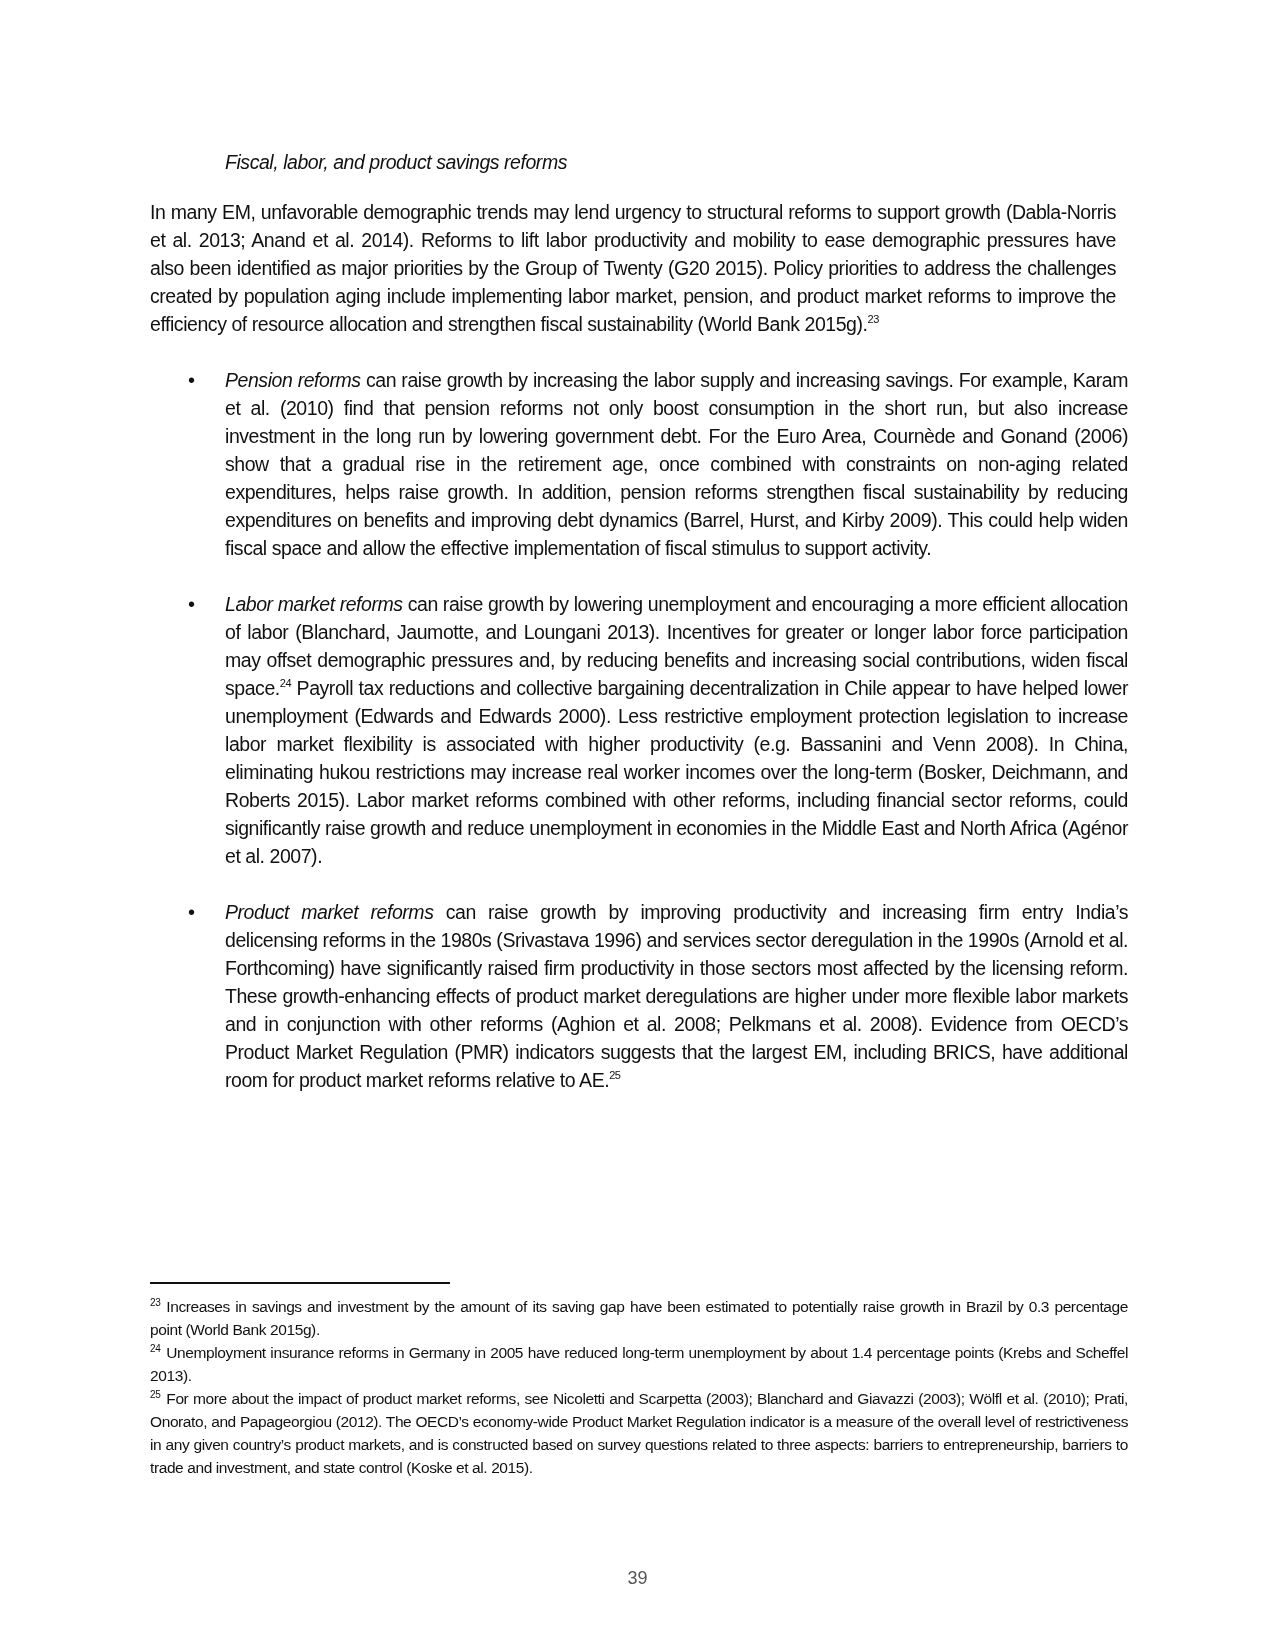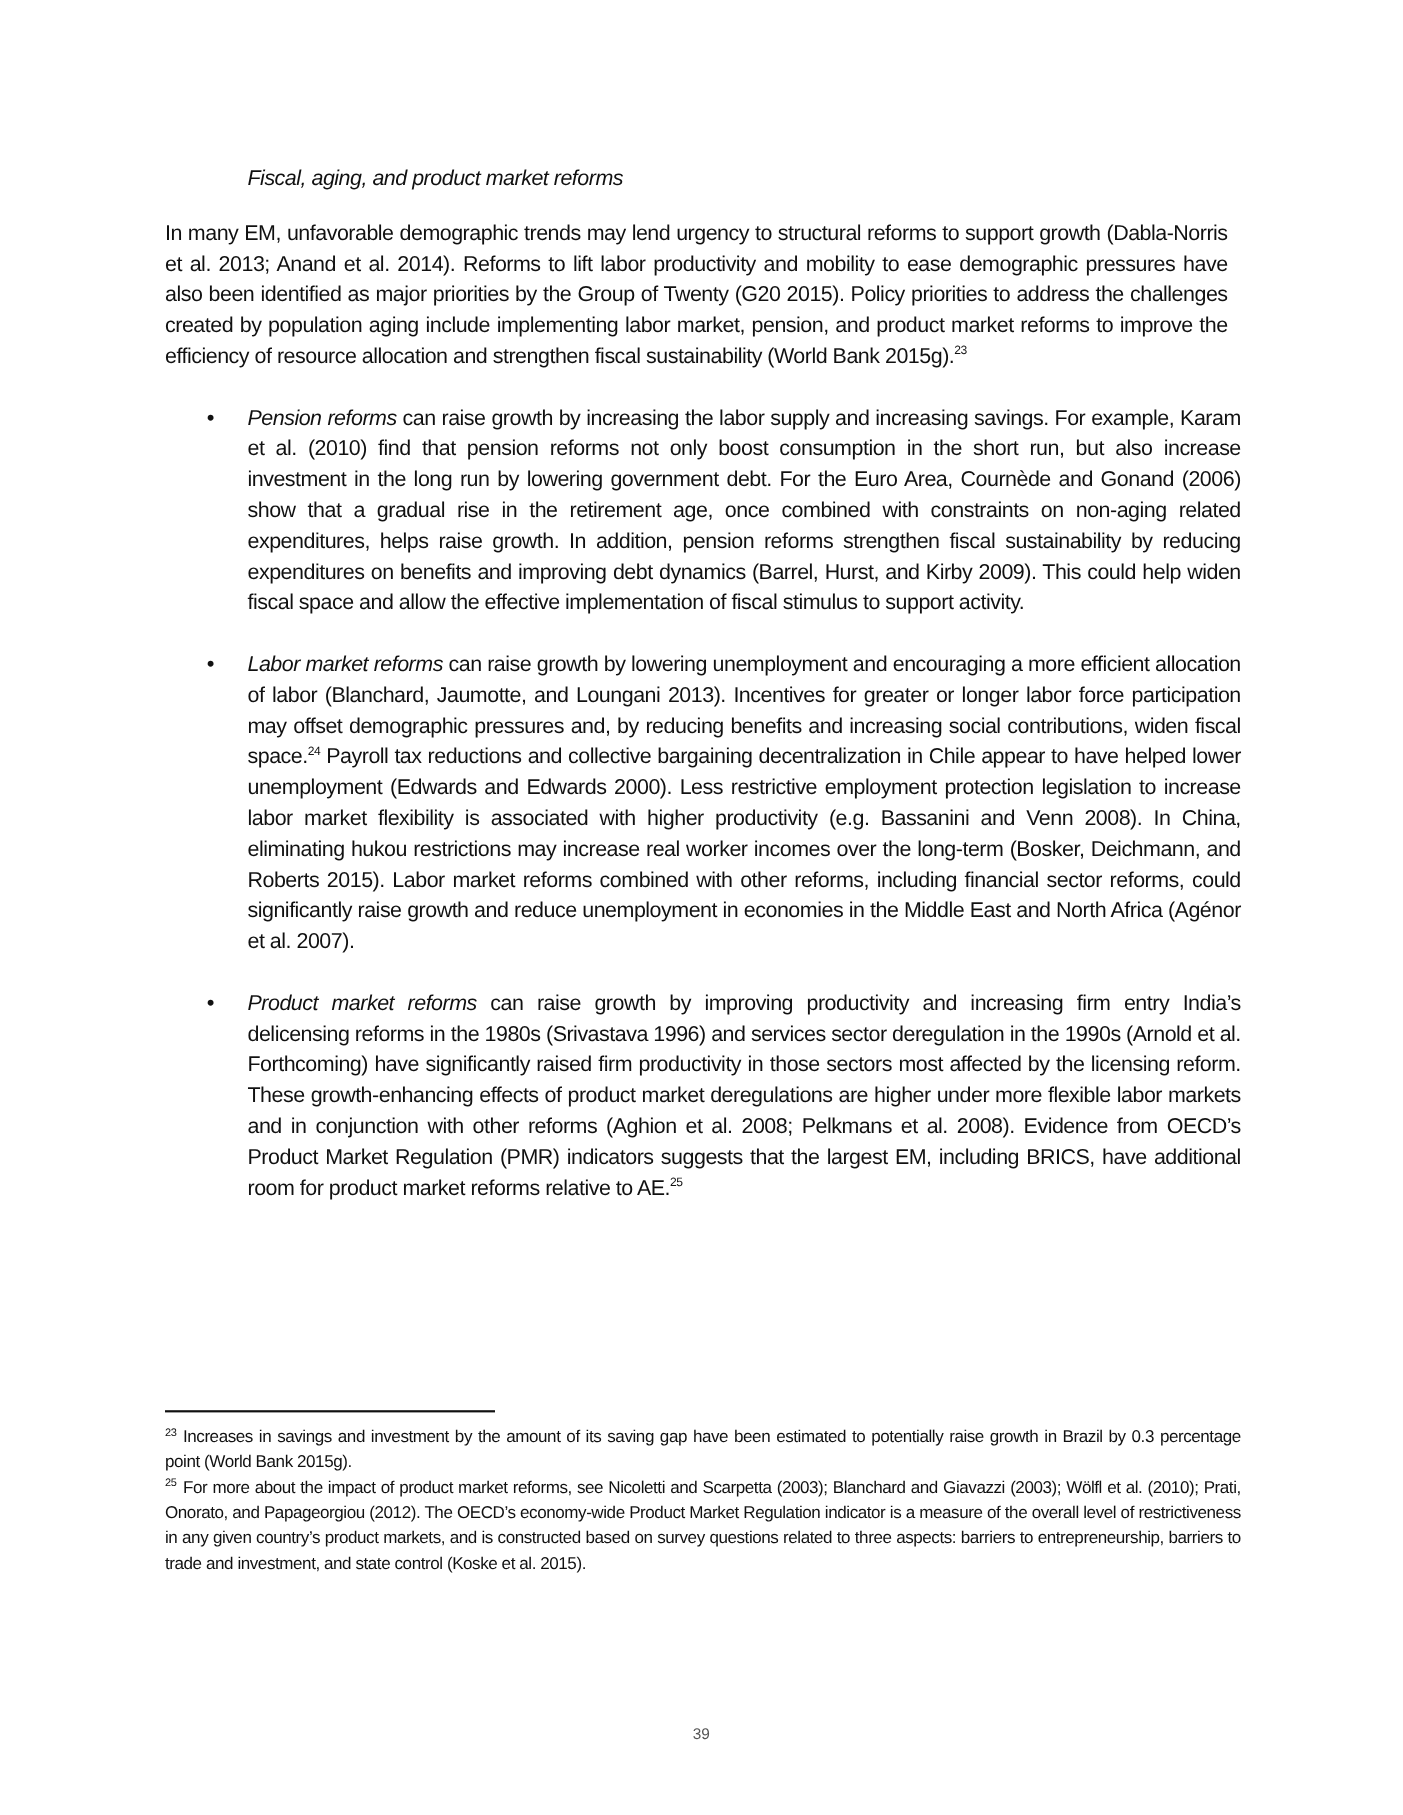--- a/index.html
+++ b/index.html
@@ -21,29 +21,29 @@
     .rule { position: absolute; left: 150px; top: 1282px; width: 300px; height: 2px; background: #111; }
     .footnotes {
       position: absolute; left: 150px; top: 1295px; width: 978px;
       font-family: Liberation Sans, sans-serif;
       font-size: 15.5px; line-height: 23px; letter-spacing: -0.4px;
     }
     .fn { margin: 0; text-align: justify; }
     .fn sup { font-size: 10px; vertical-align: 6px; margin-right: 6px; }
     .page-number {
       position: absolute; left: 0; width: 1275px; top: 1568px; text-align: center;
-      font-family: "Liberation Sans", sans-serif; font-size: 14px; color: #555;
+      font-family: "Liberation Sans", sans-serif; font-size: 18px; color: #555;
     }
   </style>
 </head>
 <body>
 
 <div class="page">
   <div class="content">
-    <p class="subheading">Fiscal, aging, and product market reforms</p>
+    <p class="subheading">Fiscal, labor, and product savings reforms</p>
 
     <p class="para"><span>In many EM, unfavorable demographic trends may lend urgency to structural reforms to support growth (Dabla-Norris et al. 2013; Anand et al. 2014). Reforms to lift labor productivity and mobility to ease demographic pressures have also been identified as major priorities by the Group of Twenty (G20 2015). Policy priorities to address the challenges created by population aging include implementing labor market, pension, and product market reforms to improve the efficiency of resource allocation and strengthen fiscal sustainability (World Bank 2015g).</span><sup>23</sup></p>
 
     <ul class="bullets">
       <li class="bullet">
         <span class="bullet-dot">•</span>
         <em>Pension reforms</em><span> can raise growth by increasing the labor supply and increasing savings. For example, Karam et al. (2010) find that pension reforms not only boost consumption in the short run, but also increase investment in the long run by lowering government debt. For the Euro Area, Cournède and Gonand (2006) show that a gradual rise in the retirement age, once combined with constraints on non-aging related expenditures, helps raise growth. In addition, pension reforms strengthen fiscal sustainability by reducing expenditures on benefits and improving debt dynamics (Barrel, Hurst, and Kirby 2009). This could help widen fiscal space and allow the effective implementation of fiscal stimulus to support activity.</span>
       </li>
       <li class="bullet">
         <span class="bullet-dot">•</span>
@@ -53,17 +53,18 @@
         <span class="bullet-dot">•</span>
         <em>Product market reforms</em><span> can raise growth by improving productivity and increasing firm entry India’s delicensing reforms in the 1980s (Srivastava 1996) and services sector deregulation in the 1990s (Arnold et al. Forthcoming) have significantly raised firm productivity in those sectors most affected by the licensing reform. These growth-enhancing effects of product market deregulations are higher under more flexible labor markets and in conjunction with other reforms (Aghion et al. 2008; Pelkmans et al. 2008). Evidence from OECD’s Product Market Regulation (PMR) indicators suggests that the largest EM, including BRICS, have additional room for product market reforms relative to AE.</span><sup>25</sup>
       </li>
     </ul>
   </div>
 
   <div class="rule"></div>
 
   <div class="footnotes">
     <p class="fn"><sup>23</sup><span>Increases in savings and investment by the amount of its saving gap have been estimated to potentially raise growth in Brazil by 0.3 percentage point (World Bank 2015g).</span></p>
+    <p class="fn"><sup>24</sup><span>Unemployment insurance reforms in Germany in 2005 have reduced long-term unemployment by about 1.4 percentage points (Krebs and Scheffel 2013).</span></p>
     <p class="fn"><sup>25</sup><span>For more about the impact of product market reforms, see Nicoletti and Scarpetta (2003); Blanchard and Giavazzi (2003); Wölfl et al. (2010); Prati, Onorato, and Papageorgiou (2012). The OECD’s economy-wide Product Market Regulation indicator is a measure of the overall level of restrictiveness in any given country’s product markets, and is constructed based on survey questions related to three aspects: barriers to entrepreneurship, barriers to trade and investment, and state control (Koske et al. 2015).</span></p>
   </div>
 
   <div class="page-number">39</div>
 </div>
 
 </body></html>

